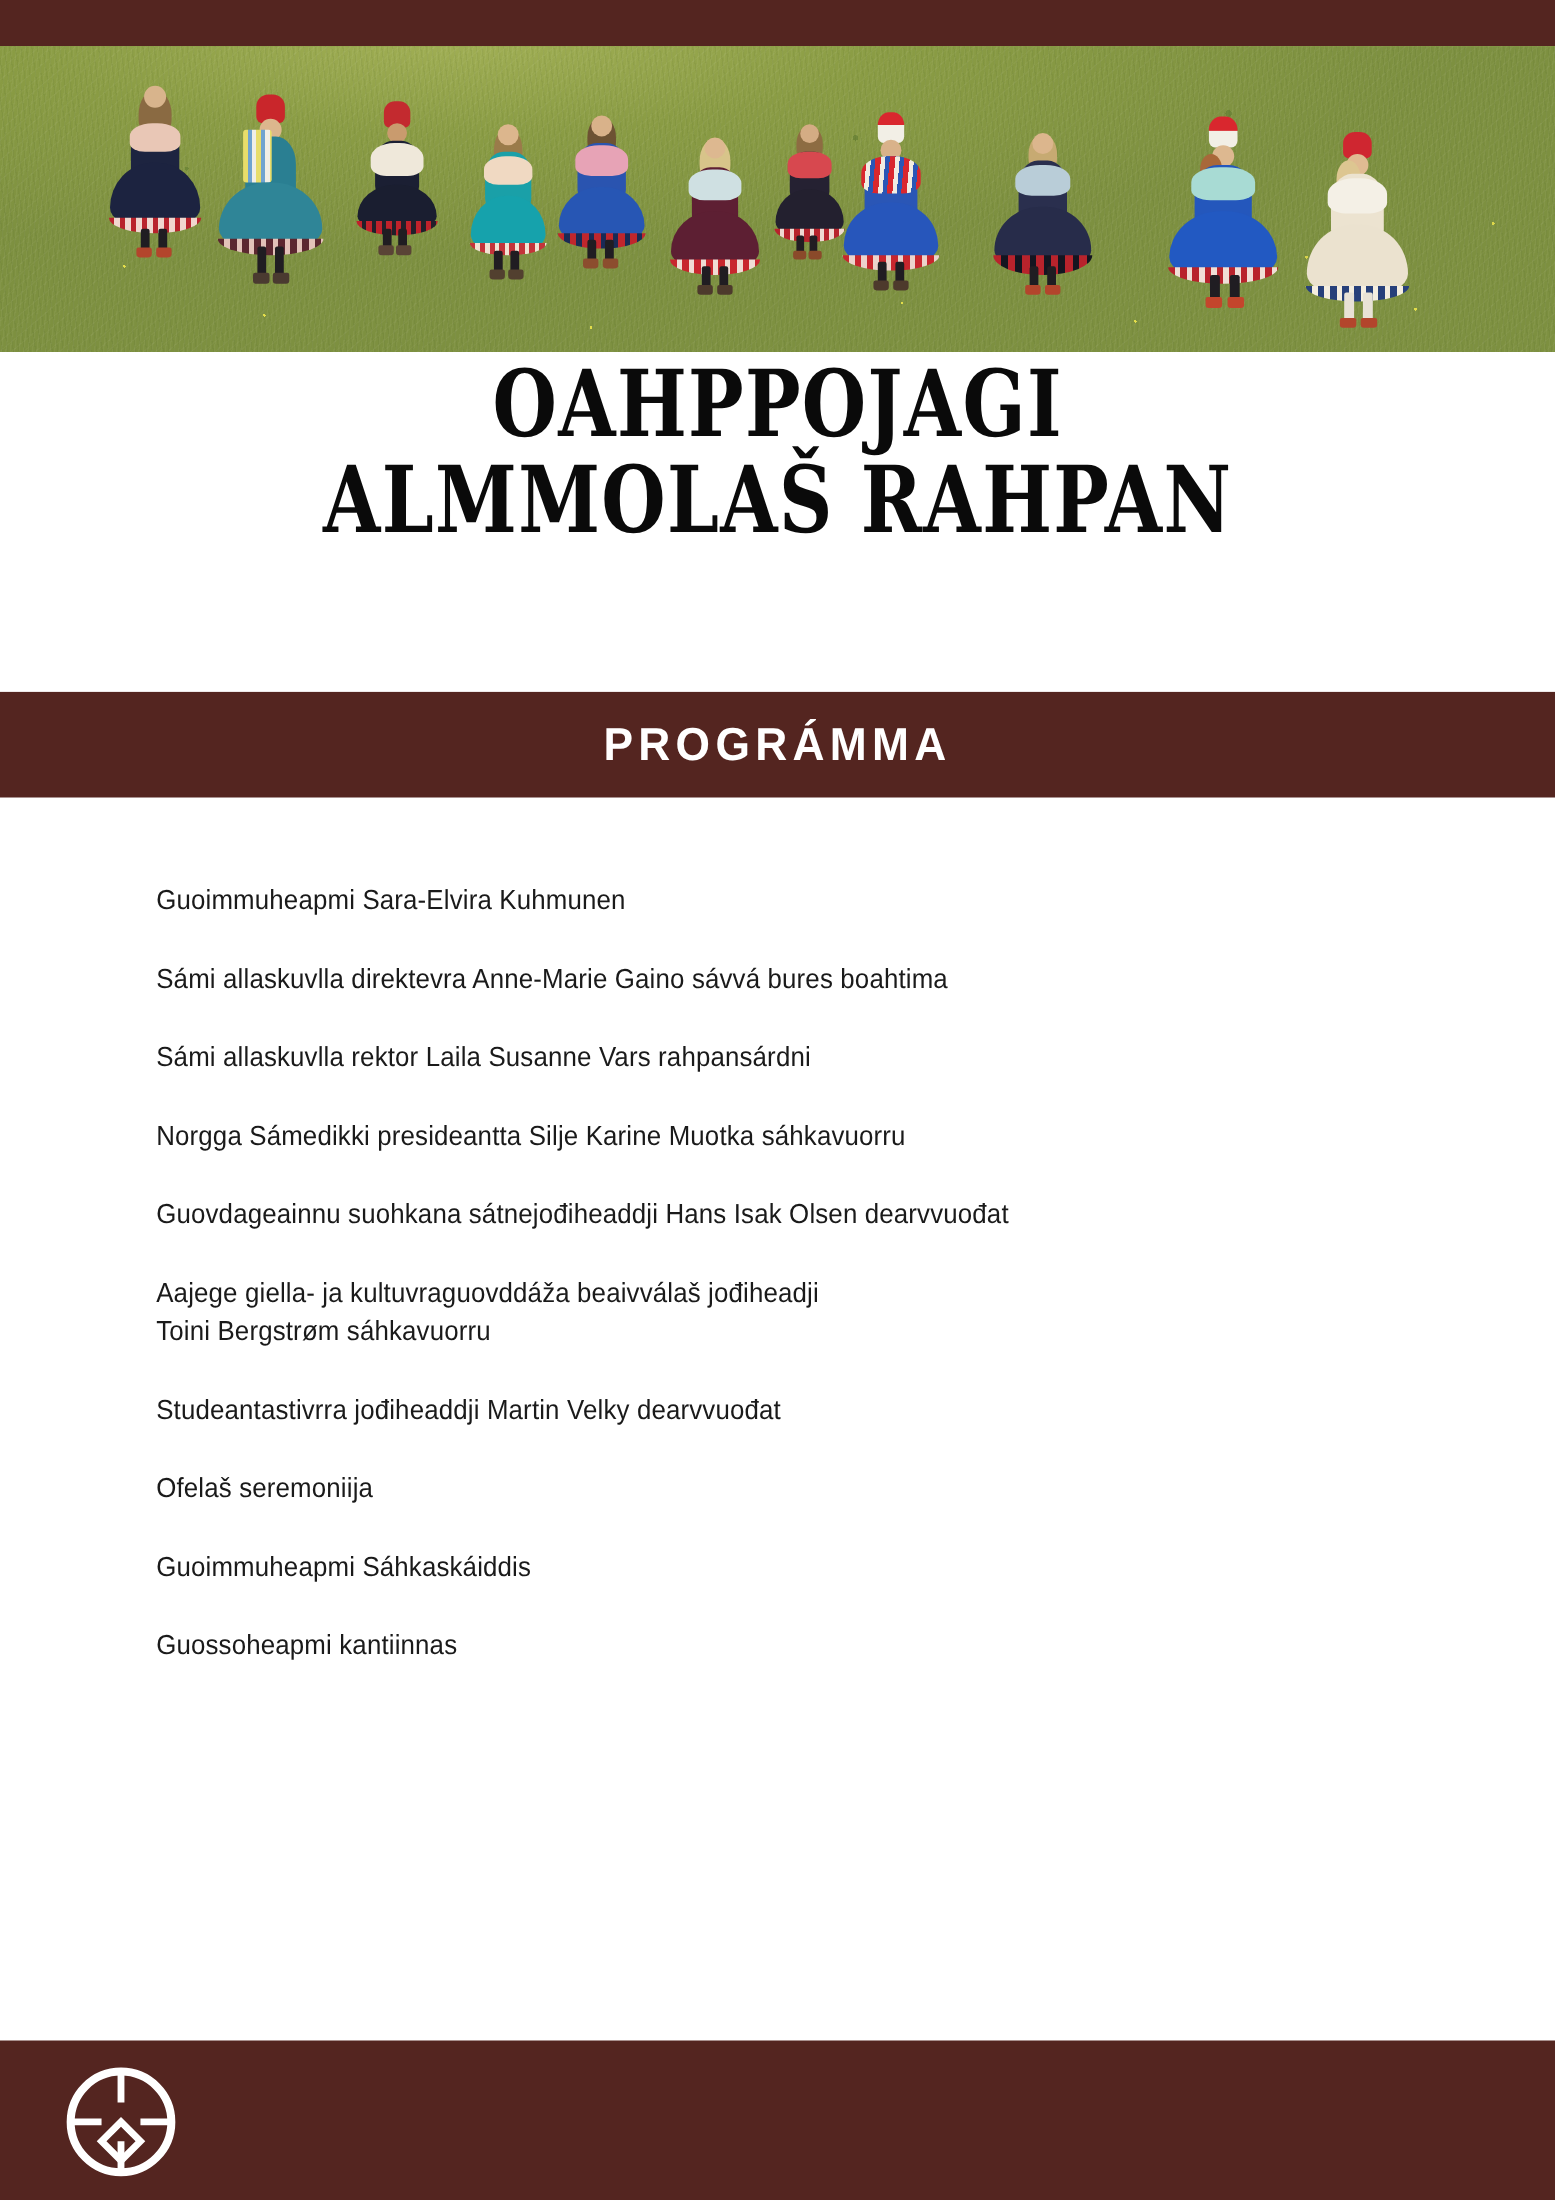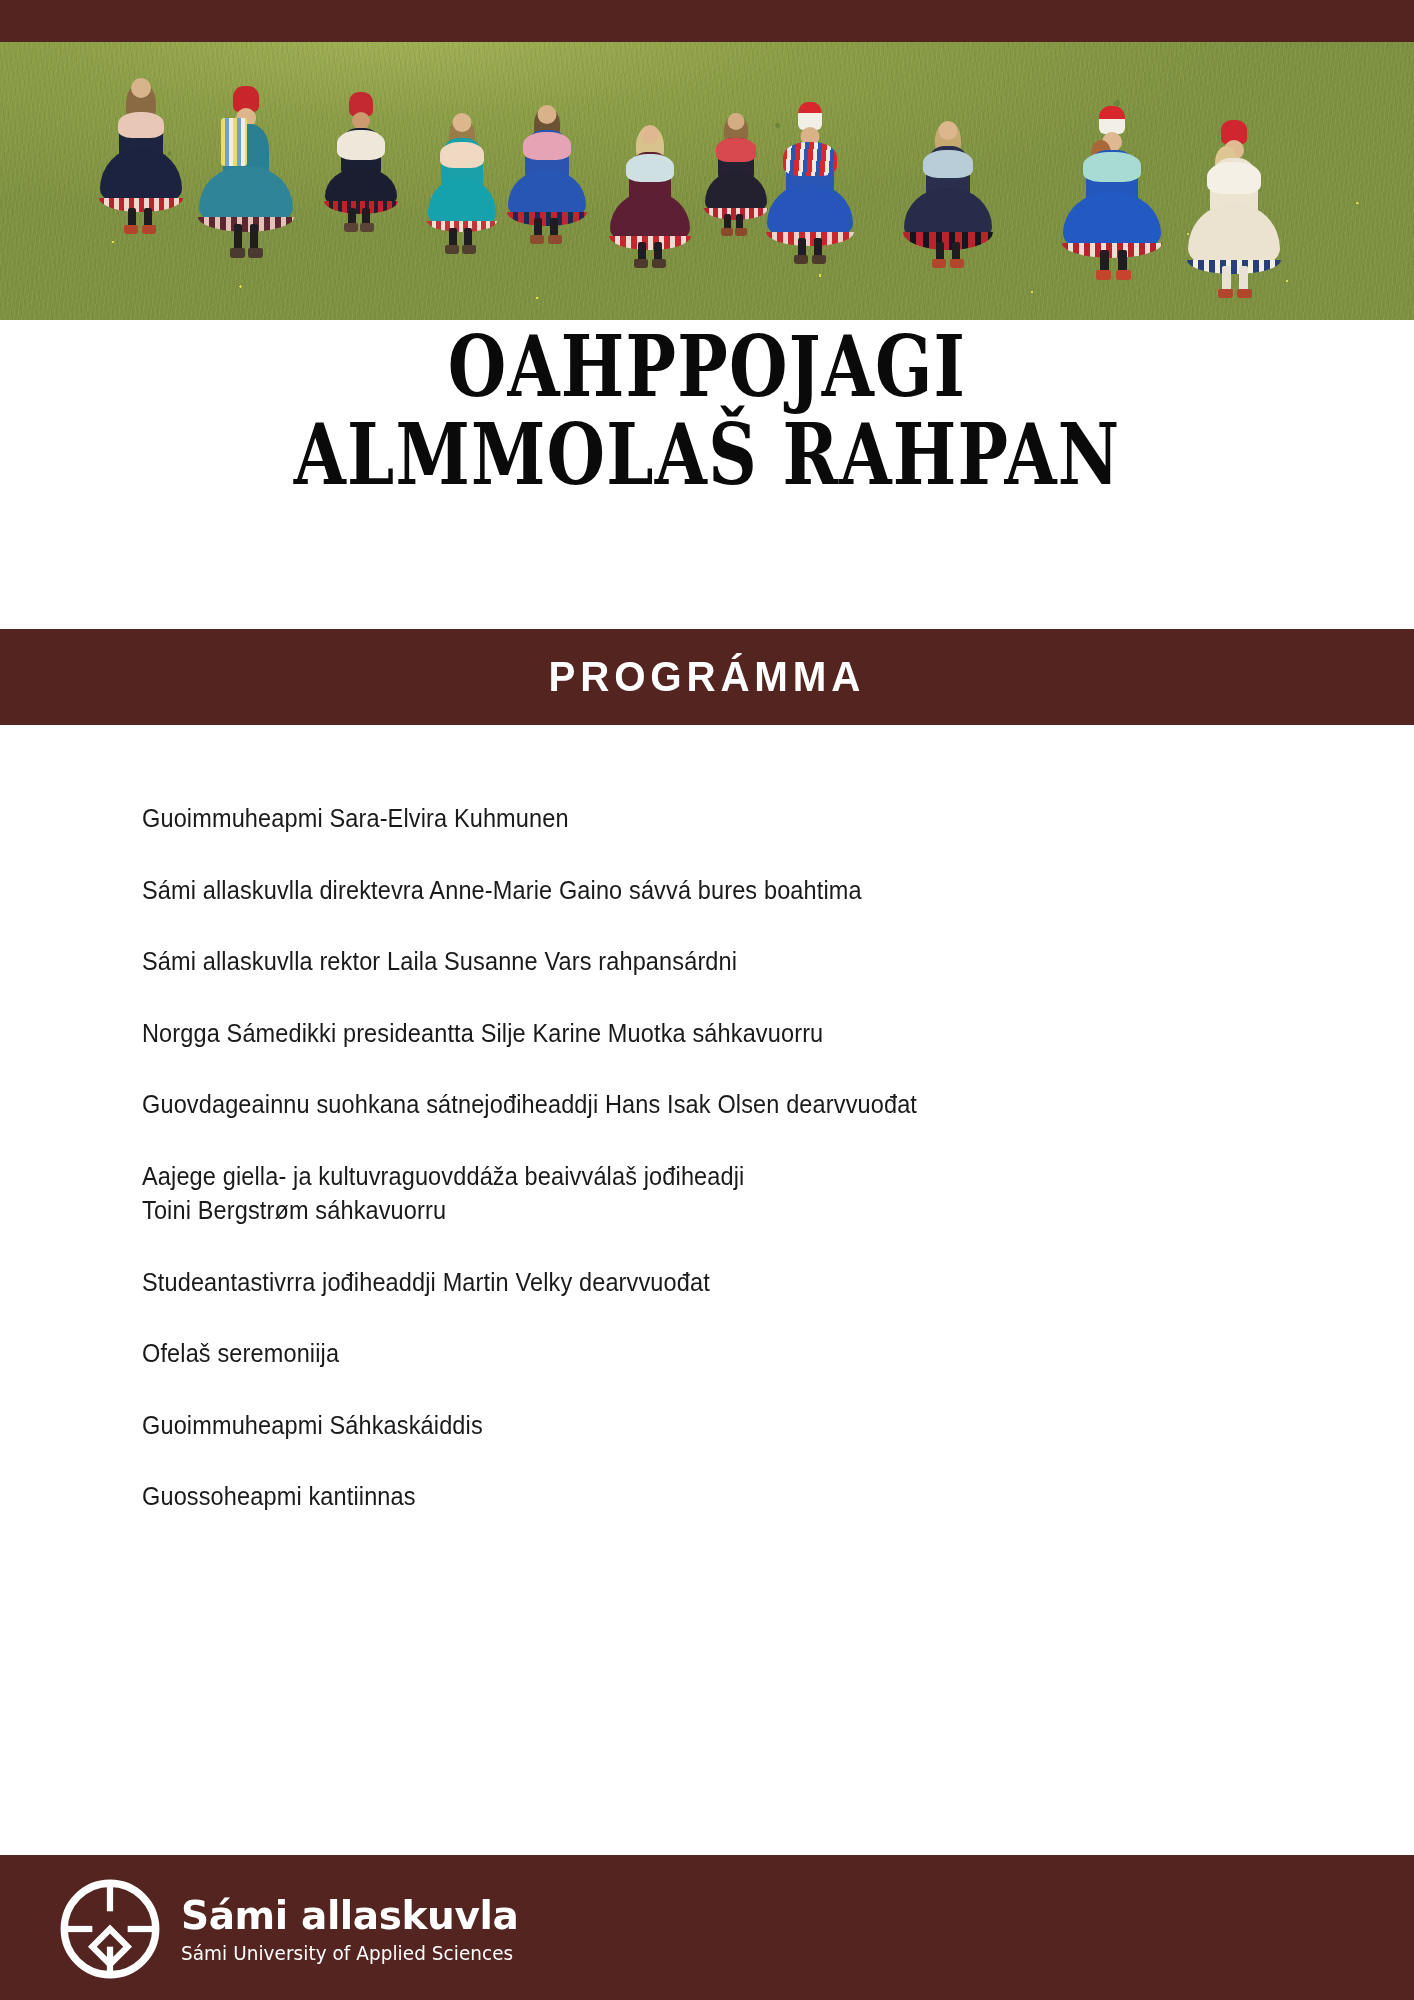--- a/index.html
+++ b/index.html
@@ -421,18 +421,14 @@
 <div class="footer">
   <div class="logo-wrap">
     <svg class="logo-mark" viewBox="0 0 100 100">
       <circle cx="50" cy="50" r="44" fill="none" stroke="#ffffff" stroke-width="7"></circle>
       <rect x="50" y="50" width="24" height="24" transform="rotate(45 50 50)" fill="none" stroke="#ffffff" stroke-width="6"></rect>
       <line x1="50" y1="6" x2="50" y2="33" stroke="#ffffff" stroke-width="6"></line>
       <line x1="50" y1="67" x2="50" y2="94" stroke="#ffffff" stroke-width="6"></line>
       <line x1="6" y1="50" x2="33" y2="50" stroke="#ffffff" stroke-width="6"></line>
       <line x1="67" y1="50" x2="94" y2="50" stroke="#ffffff" stroke-width="6"></line>
     </svg>
-    <div class="logo-text">
-      <div class="logo-name">Sámi allaskuvla</div>
-      <div class="logo-sub">Sámi University of Applied Sciences</div>
-    </div>
   </div>
 </div>
 
 </body></html>

